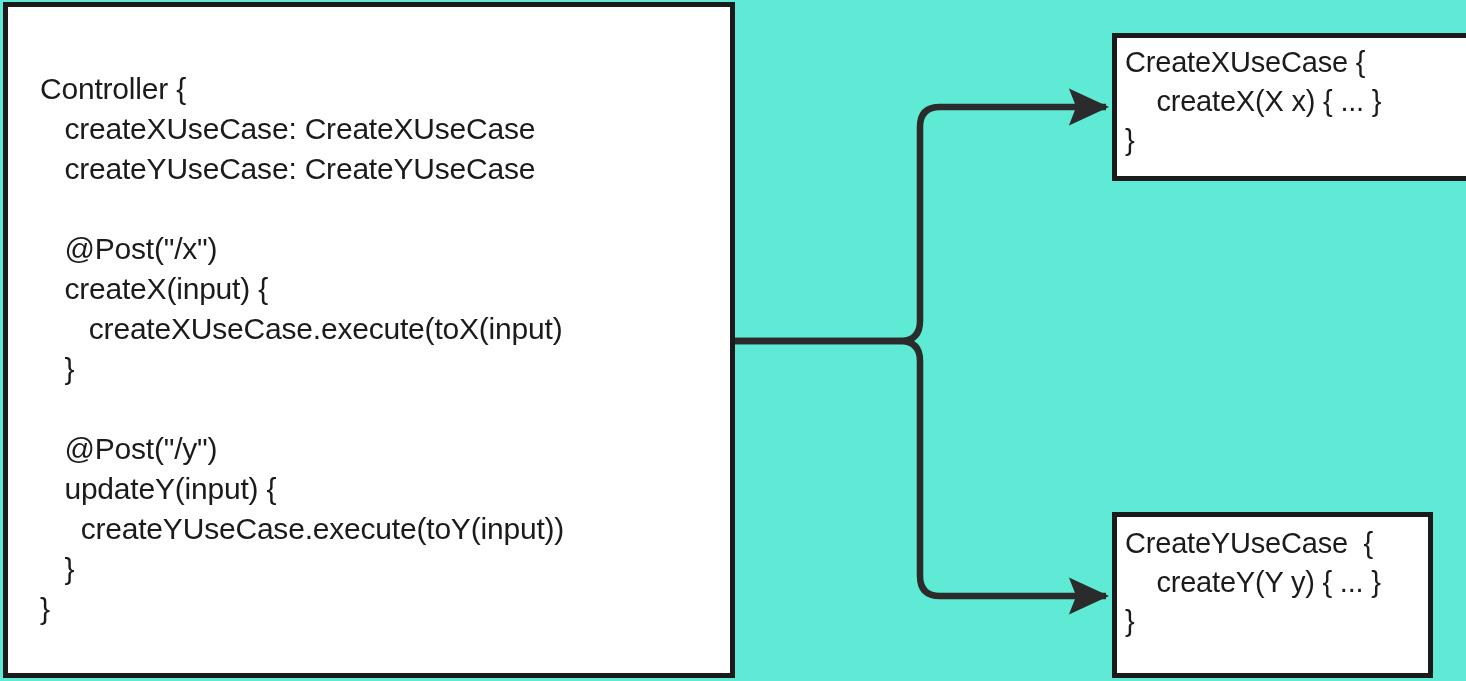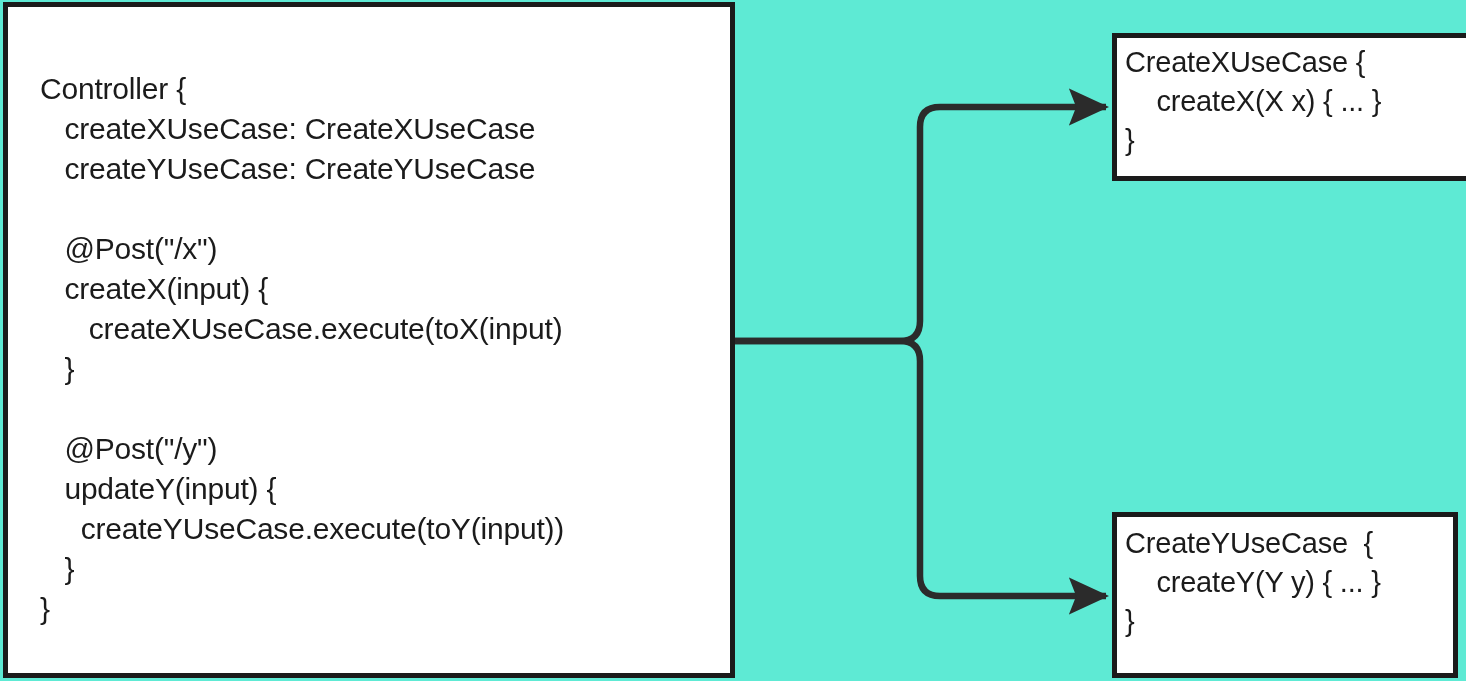--- a/index.html
+++ b/index.html
@@ -31,21 +31,21 @@
   }
   #createx-box {
     left: 1112px;
     top: 33px;
     width: 382px;
     height: 148px;
   }
   #createy-box {
     left: 1112px;
     top: 512px;
-    width: 346px;
+    width: 321px;
     height: 166px;
   }
 
   
   .code {
     position: absolute;
     color: #1b1b1b;
     white-space: pre;
     font-family: "Liberation Sans", sans-serif;
     font-size: 30px;

